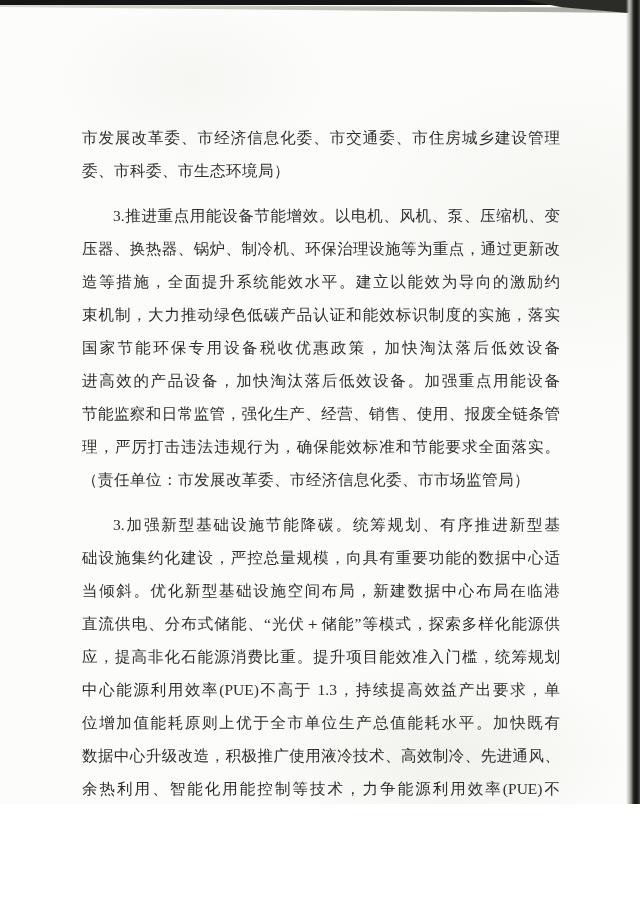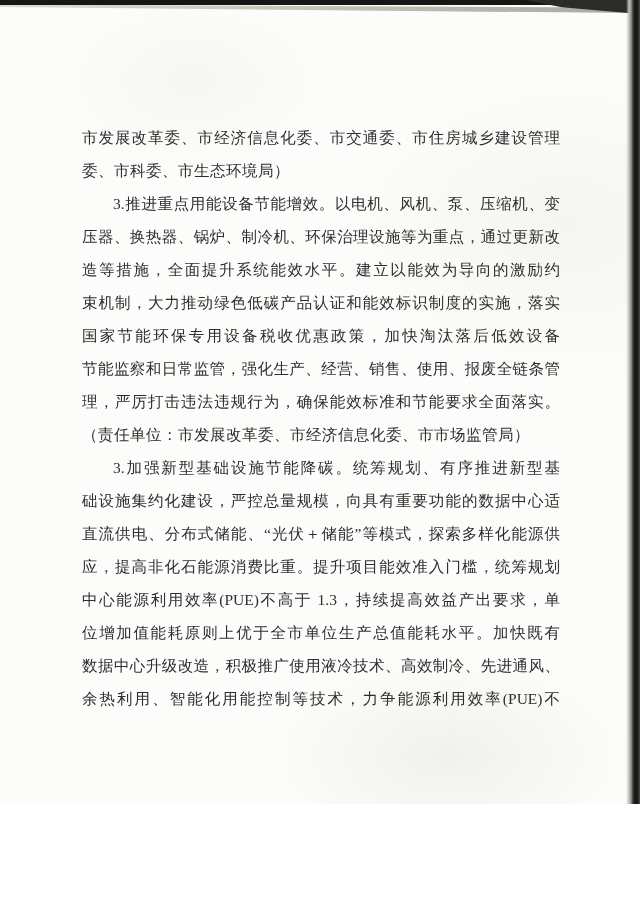--- a/index.html
+++ b/index.html
@@ -75,20 +75,21 @@
     white-space: normal;
     overflow: hidden;
   }
   .tline.nojust {
     text-align: left;
     text-align-last: left;
     letter-spacing: 0.5px;
   }
   .tline.indent {
     text-indent: 31px;
+    margin-top: 12px;
   }
   .footer {
     position: absolute;
     left: 94px;
     top: 812px;
     width: 90px;
     height: 28px;
     line-height: 28px;
     font-size: 15px;
     color: #3a3a3a;
@@ -106,25 +107,27 @@
   <div class="edge-right"></div>
 
   <div class="content">
       <div class="tline">市发展改革委、市经济信息化委、市交通委、市住房城乡建设管理</div>
       <div class="tline nojust">委、市科委、市生态环境局）</div>
       <div class="tline indent">3.推进重点用能设备节能增效。以电机、风机、泵、压缩机、变</div>
       <div class="tline">压器、换热器、锅炉、制冷机、环保治理设施等为重点，通过更新改</div>
       <div class="tline">造等措施，全面提升系统能效水平。建立以能效为导向的激励约</div>
       <div class="tline">束机制，大力推动绿色低碳产品认证和能效标识制度的实施，落实</div>
       <div class="tline">国家节能环保专用设备税收优惠政策，加快淘汰落后低效设备</div>
+      <div class="tline">进高效的产品设备，加快淘汰落后低效设备。加强重点用能设备</div>
       <div class="tline">节能监察和日常监管，强化生产、经营、销售、使用、报废全链条管</div>
       <div class="tline">理，严厉打击违法违规行为，确保能效标准和节能要求全面落实。</div>
       <div class="tline nojust">（责任单位：市发展改革委、市经济信息化委、市市场监管局）</div>
       <div class="tline indent">3.加强新型基础设施节能降碳。统筹规划、有序推进新型基</div>
       <div class="tline">础设施集约化建设，严控总量规模，向具有重要功能的数据中心适</div>
+      <div class="tline">当倾斜。优化新型基础设施空间布局，新建数据中心布局在临港</div>
       <div class="tline">直流供电、分布式储能、“光伏＋储能”等模式，探索多样化能源供</div>
       <div class="tline">应，提高非化石能源消费比重。提升项目能效准入门槛，统筹规划</div>
       <div class="tline">中心能源利用效率(PUE)不高于 1.3，持续提高效益产出要求，单</div>
       <div class="tline">位增加值能耗原则上优于全市单位生产总值能耗水平。加快既有</div>
       <div class="tline">数据中心升级改造，积极推广使用液冷技术、高效制冷、先进通风、</div>
       <div class="tline">余热利用、智能化用能控制等技术，力争能源利用效率(PUE)不</div>
     </div>
 
   <div class="footer">— 8 —</div>
 </div>

